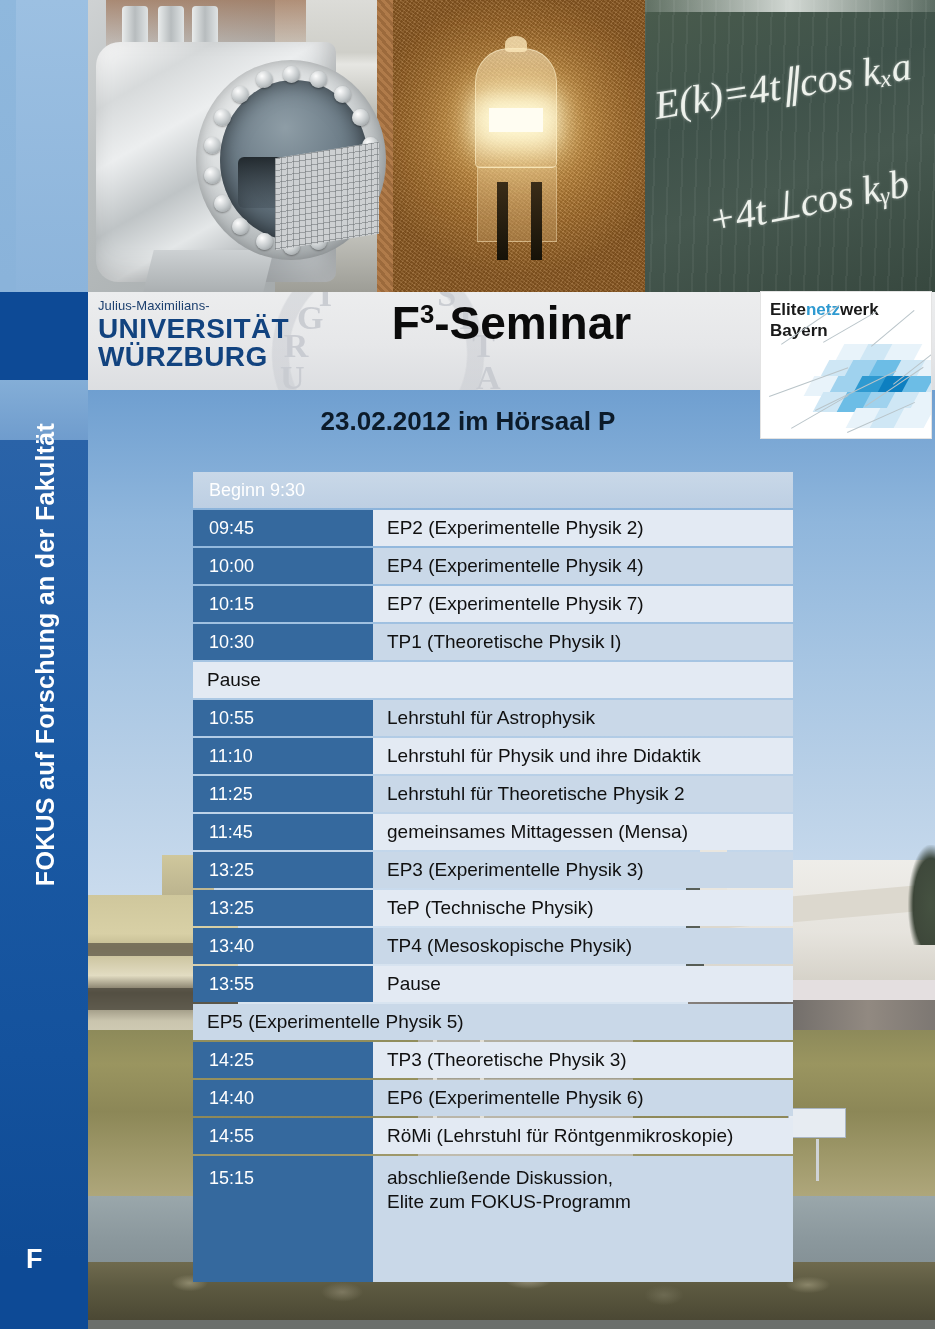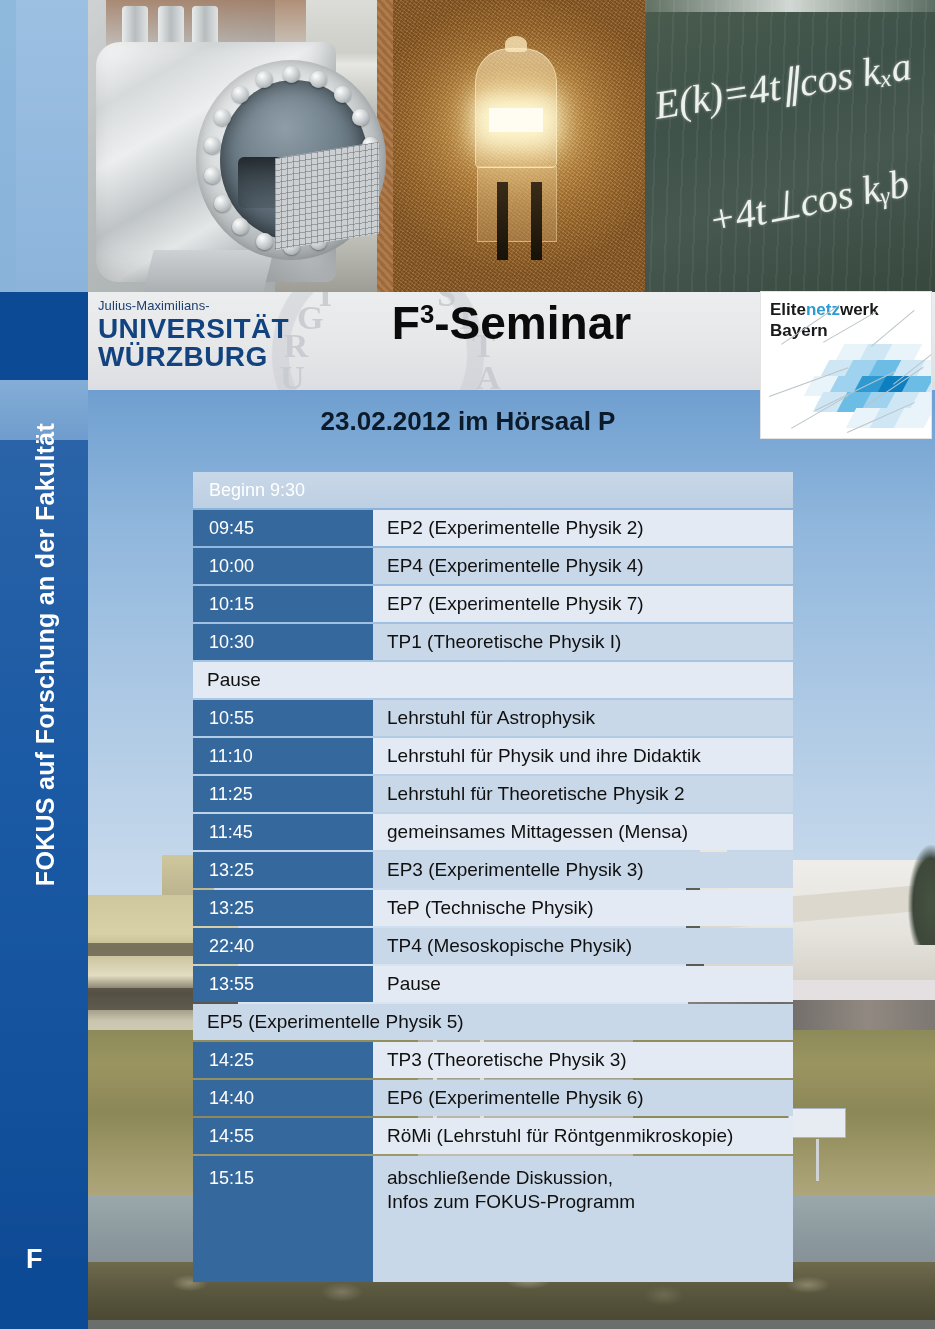--- a/index.html
+++ b/index.html
@@ -723,21 +723,21 @@
         </div>
         <div class="srow alt2">
           <div class="stime">13:25</div>
           <div class="sdesc">EP3 (Experimentelle Physik 3)</div>
         </div>
         <div class="srow alt">
           <div class="stime">13:25</div>
           <div class="sdesc">TeP (Technische Physik)</div>
         </div>
         <div class="srow alt2">
-          <div class="stime">22:40</div>
+          <div class="stime">13:40</div>
           <div class="sdesc">TP4 (Mesoskopische Physik)</div>
         </div>
         <div class="srow alt">
           <div class="stime">13:55</div>
           <div class="sdesc">Pause</div>
         </div>
         <div class="srow alt2">
           <div class="sdesc">EP5 (Experimentelle Physik 5)</div>
         </div>
         <div class="srow alt">
@@ -748,18 +748,18 @@
           <div class="stime">14:40</div>
           <div class="sdesc">EP6 (Experimentelle Physik 6)</div>
         </div>
         <div class="srow alt">
           <div class="stime">14:55</div>
           <div class="sdesc">RöMi (Lehrstuhl für Röntgenmikroskopie)</div>
         </div>
         <div class="srow alt2 last">
           <div class="stime">15:15</div>
           <div class="sdesc">abschließende Diskussion,
-Infos zum FOKUS-Programm</div>
+Elite zum FOKUS-Programm</div>
         </div>
       </div>
   </div>
 
 </div>
 
 </body></html>

